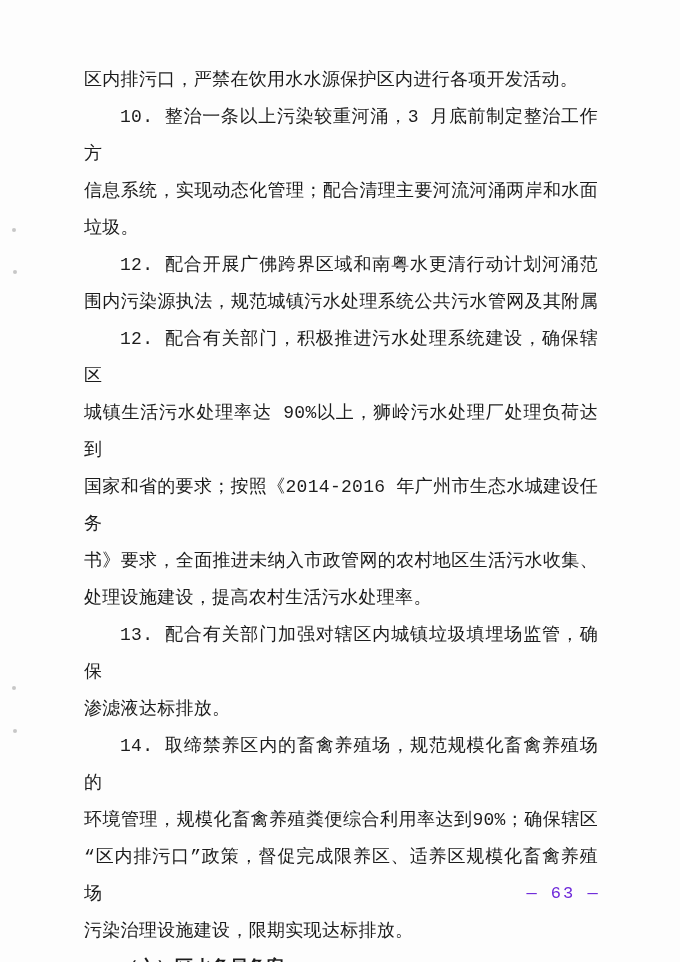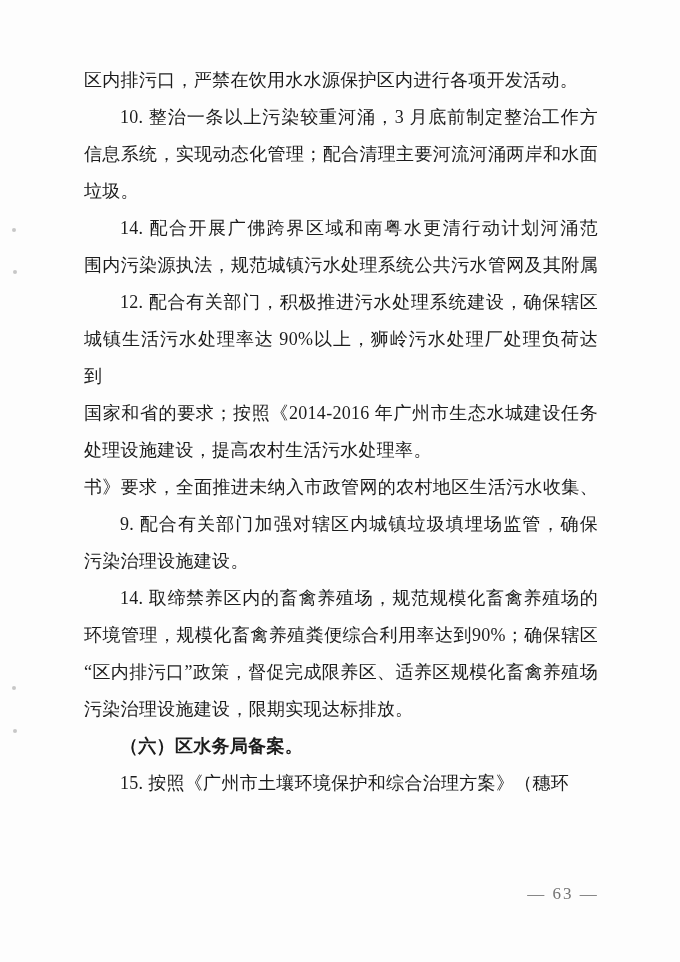--- a/index.html
+++ b/index.html
@@ -5,21 +5,21 @@
   html, body {
     margin: 0;
     padding: 0;
     background: #ffffff;
   }
   .page {
     position: relative;
     width: 680px;
     height: 962px;
     background: #fdfdfd;
-    font-family: Liberation Serif, serif;
+    font-family: Liberation Mono, monospace;
     color: #1c1c1c;
     overflow: hidden;
   }
   .text-block {
     position: absolute;
     left: 84px;
     top: 62px;
     width: 514px;
     font-size: 18px;
     line-height: 37px;
@@ -38,21 +38,21 @@
   .line.indent {
     text-indent: 2em;
   }
   .page-number {
     position: absolute;
     left: 508px;
     top: 884px;
     width: 110px;
     text-align: center;
     font-size: 17px;
-    color: #737373;
+    color: #6d28d9;
     letter-spacing: 2px;
     white-space: nowrap;
   }
   .scan-dot {
     position: absolute;
     width: 4px;
     height: 4px;
     border-radius: 50%;
     background: #9a9a9a;
     opacity: 0.55;
@@ -74,33 +74,33 @@
   <main class="text-block">
       <div class="para">
         <div class="line line-last">区内排污口，严禁在饮用水水源保护区内进行各项开发活动。</div>
       </div>
       <div class="para">
         <div class="line indent">10. 整治一条以上污染较重河涌，3 月底前制定整治工作方</div>
         <div class="line">信息系统，实现动态化管理；配合清理主要河流河涌两岸和水面</div>
         <div class="line line-last">垃圾。</div>
       </div>
       <div class="para">
-        <div class="line indent">14. 配合开展广佛跨界区域和南粤水更清行动计划河涌范</div>
+        <div class="line indent">12. 配合开展广佛跨界区域和南粤水更清行动计划河涌范</div>
         <div class="line">围内污染源执法，规范城镇污水处理系统公共污水管网及其附属</div>
       </div>
       <div class="para">
         <div class="line indent">12. 配合有关部门，积极推进污水处理系统建设，确保辖区</div>
         <div class="line">城镇生活污水处理率达 90%以上，狮岭污水处理厂处理负荷达到</div>
         <div class="line">国家和省的要求；按照《2014-2016 年广州市生态水城建设任务</div>
+        <div class="line">书》要求，全面推进未纳入市政管网的农村地区生活污水收集、</div>
         <div class="line line-last">处理设施建设，提高农村生活污水处理率。</div>
-        <div class="line">书》要求，全面推进未纳入市政管网的农村地区生活污水收集、</div>
       </div>
       <div class="para">
-        <div class="line indent">9. 配合有关部门加强对辖区内城镇垃圾填埋场监管，确保</div>
-        <div class="line line-last">污染治理设施建设。</div>
+        <div class="line indent">13. 配合有关部门加强对辖区内城镇垃圾填埋场监管，确保</div>
+        <div class="line line-last">渗滤液达标排放。</div>
       </div>
       <div class="para">
         <div class="line indent">14. 取缔禁养区内的畜禽养殖场，规范规模化畜禽养殖场的</div>
         <div class="line">环境管理，规模化畜禽养殖粪便综合利用率达到90%；确保辖区</div>
         <div class="line">“区内排污口”政策，督促完成限养区、适养区规模化畜禽养殖场</div>
         <div class="line line-last">污染治理设施建设，限期实现达标排放。</div>
       </div>
       <div class="para bold">
         <div class="line line-last indent">（六）区水务局备案。</div>
       </div>

